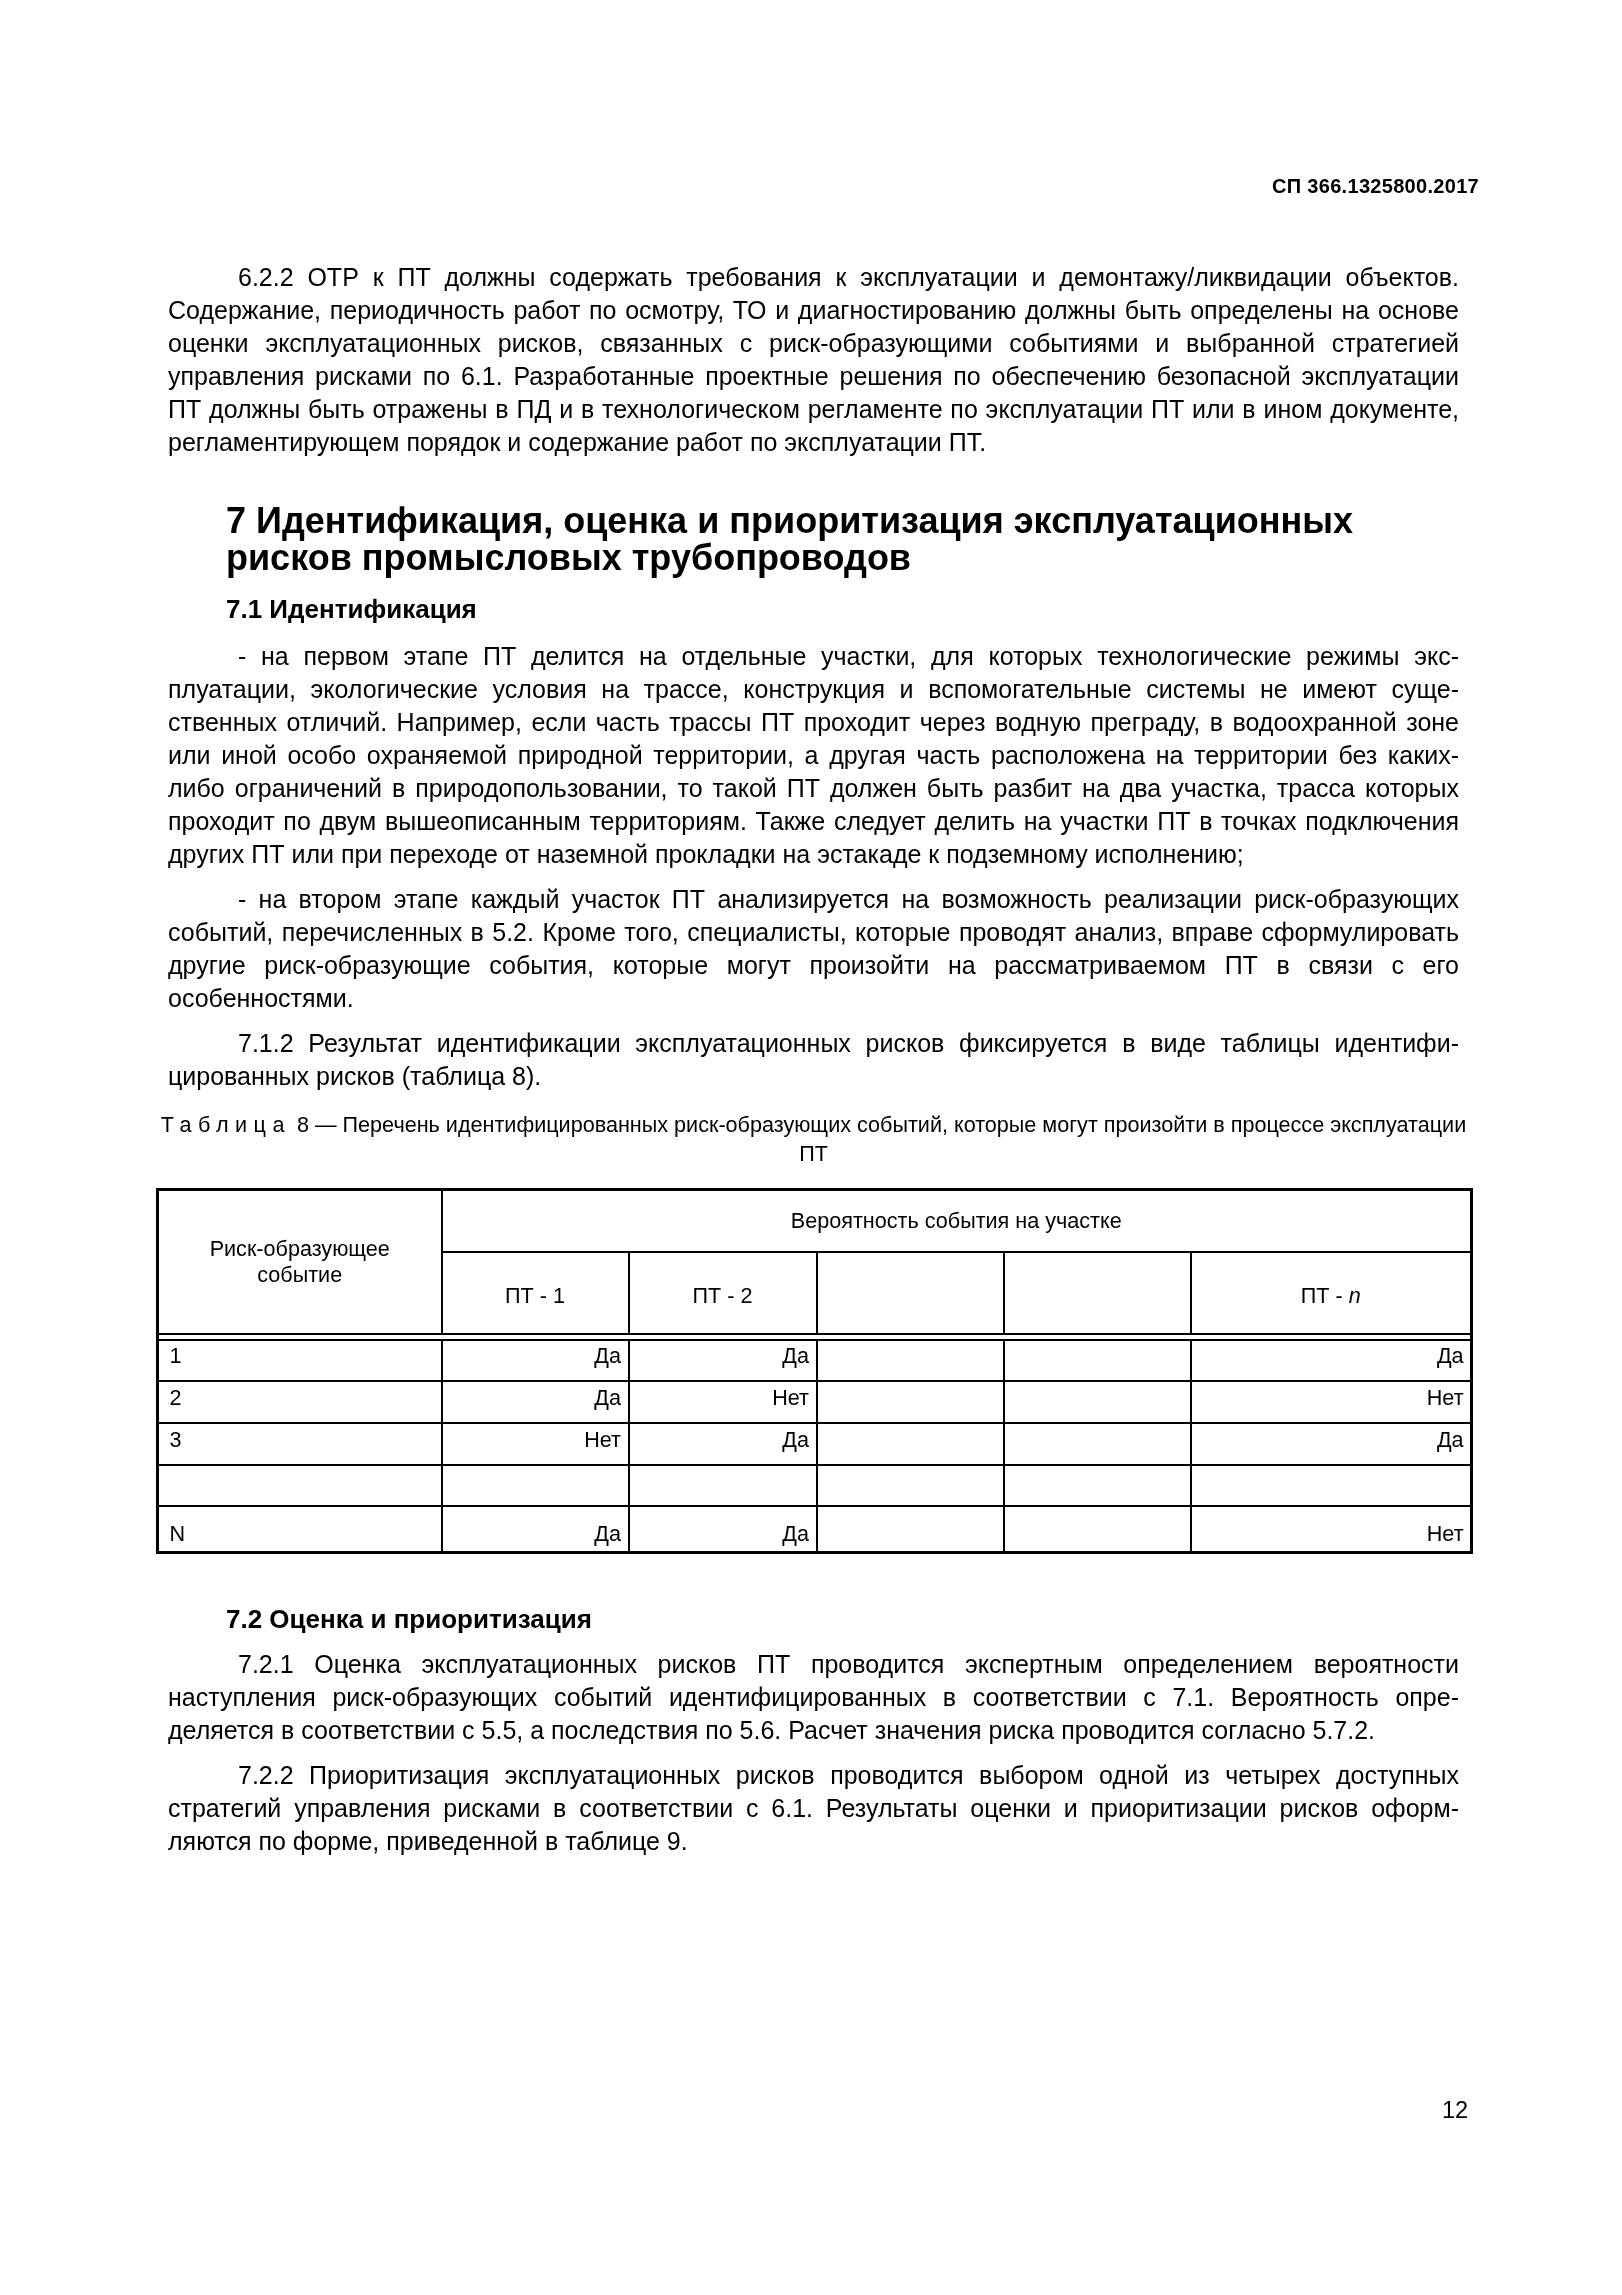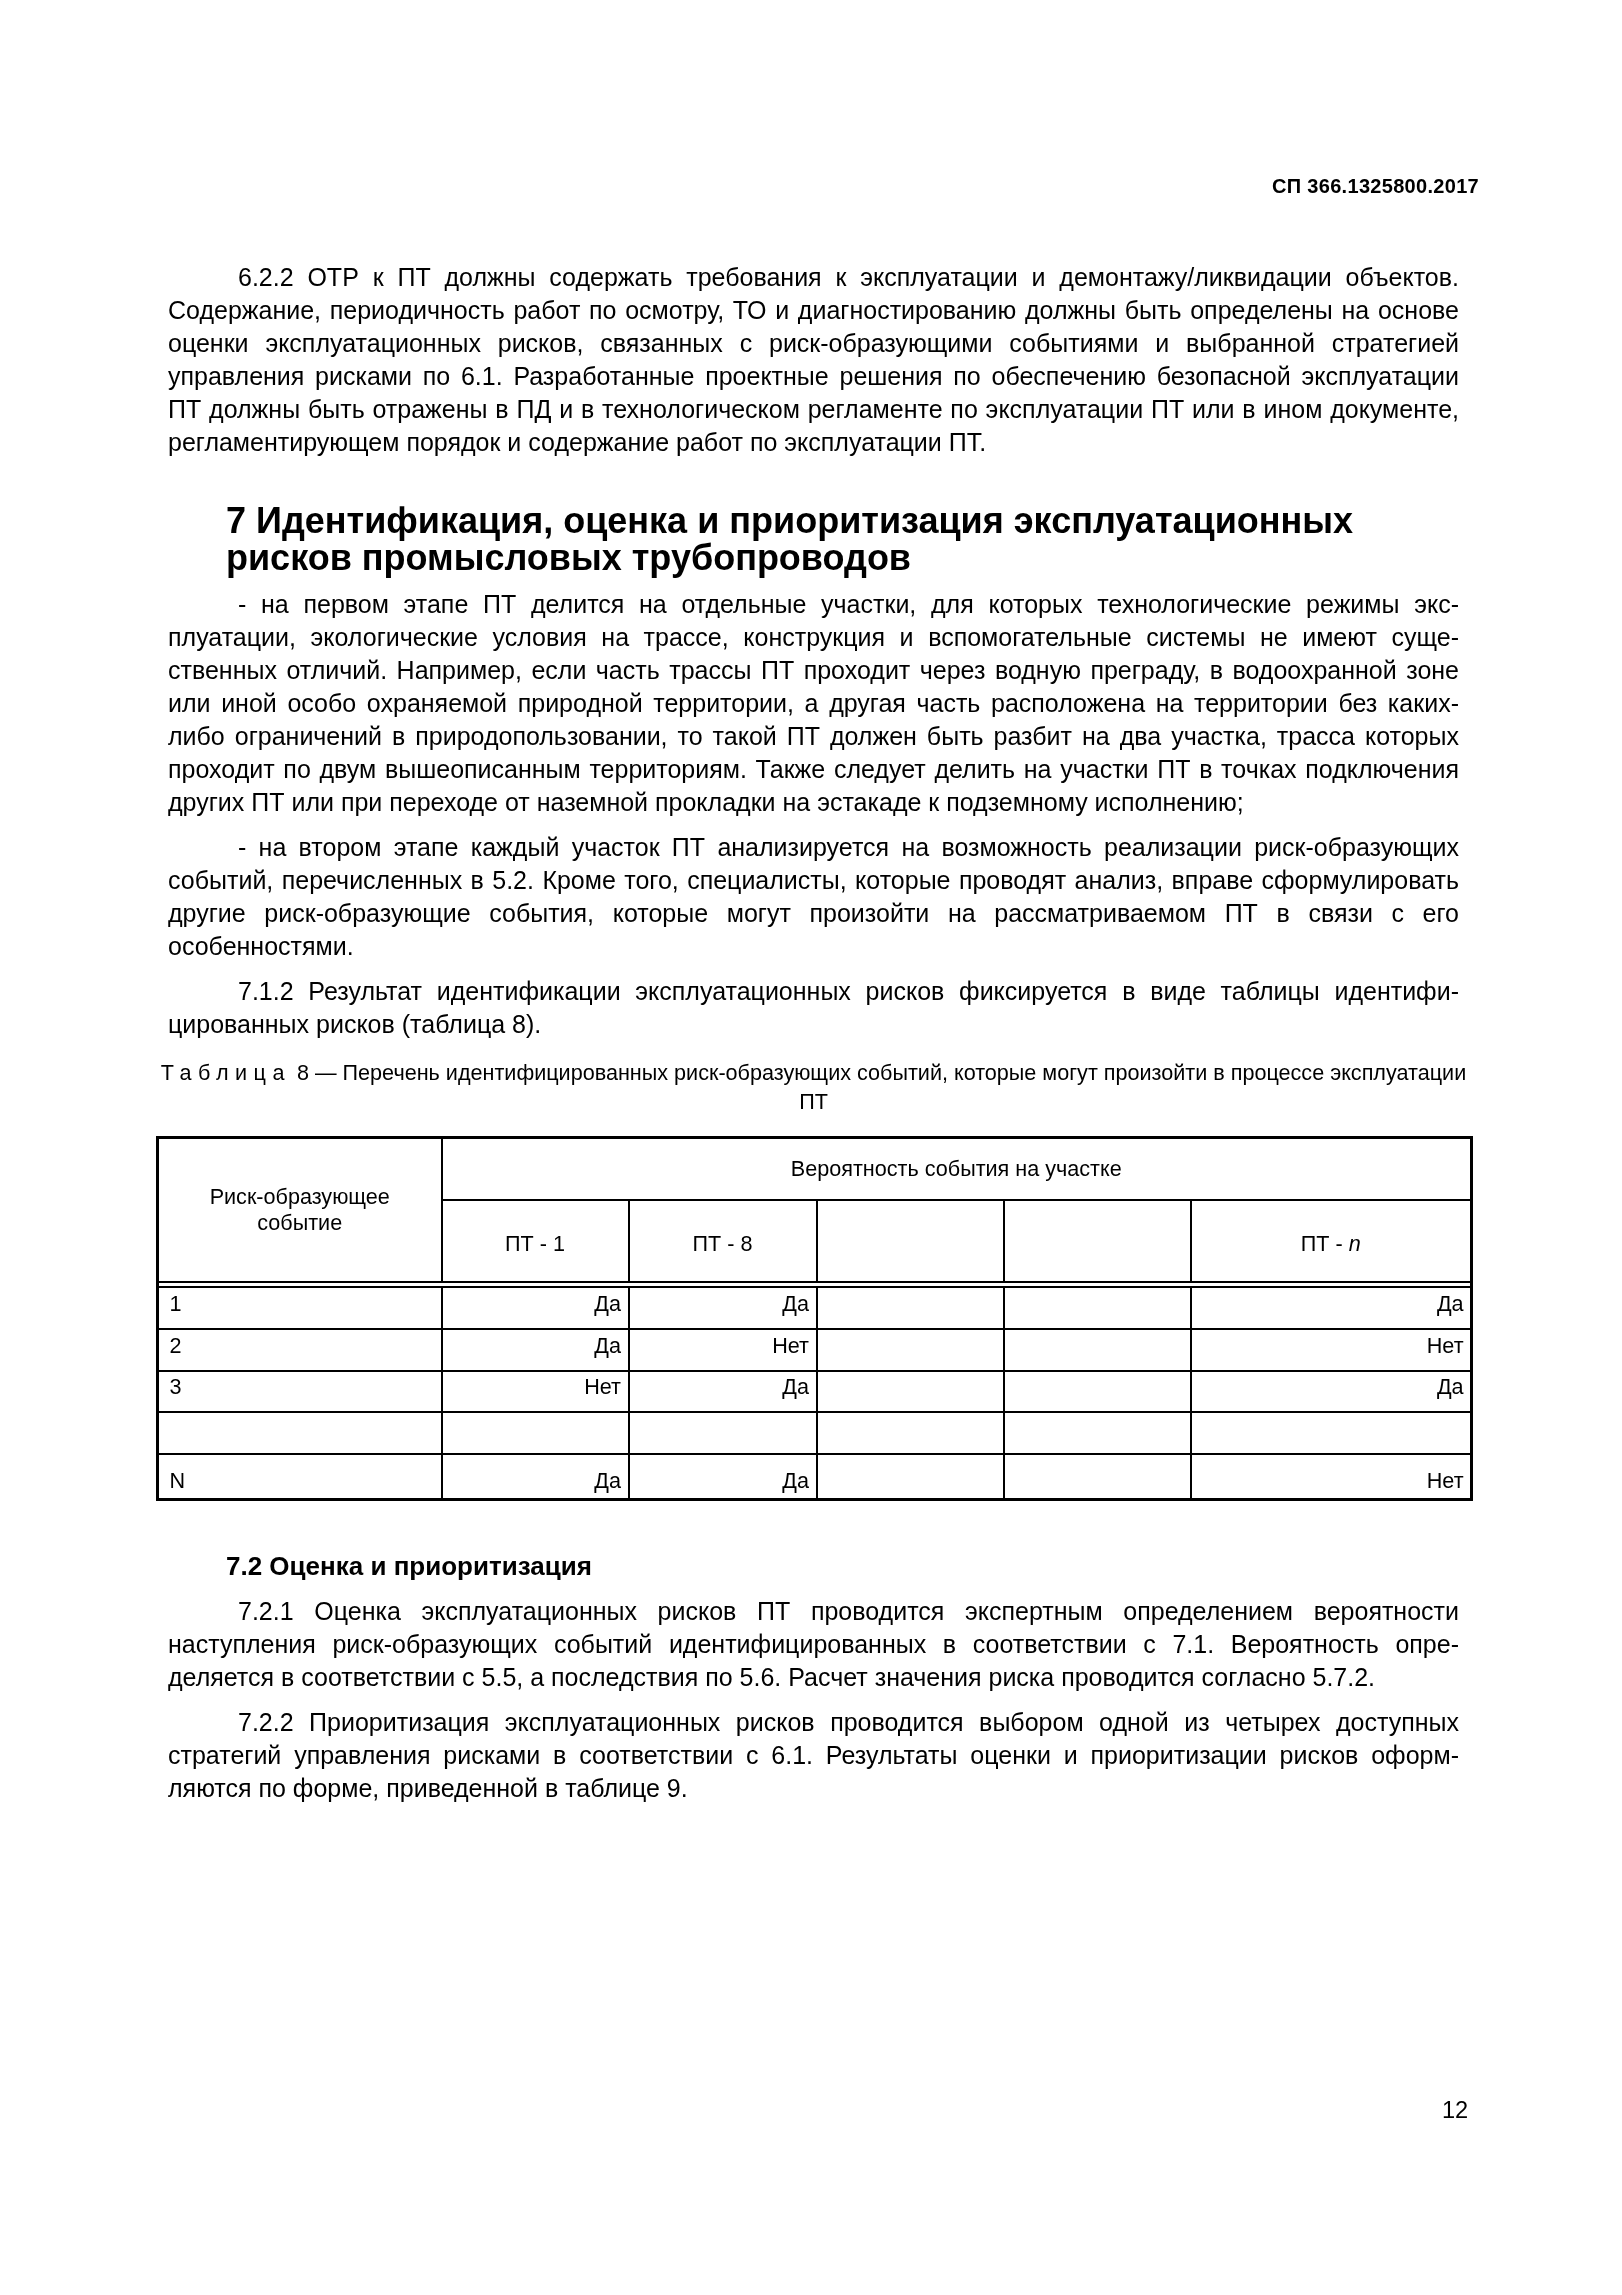--- a/index.html
+++ b/index.html
@@ -54,20 +54,21 @@
 </head>
 <body>
 
 <div class="doc-code">СП 366.1325800.2017</div>
 
 <div class="content">
   <p class="para">6.2.2 ОТР к ПТ должны содержать требования к эксплуатации и демонтажу/ликвидации объек­тов. Содержание, периодичность работ по осмотру, ТО и диагностированию должны быть определены на основе оценки эксплуатационных рисков, связанных с риск-образующими событиями и выбранной стратегией управления рисками по 6.1. Разработанные проектные решения по обеспечению безопас­ной эксплуатации ПТ должны быть отражены в ПД и в технологическом регламенте по эксплуатации ПТ или в ином документе, регламентирующем порядок и содержание работ по эксплуатации ПТ.</p>
 
   <h1 class="section">7 Идентификация, оценка и приоритизация эксплуатационных рисков промысловых трубопроводов</h1>
 
+  <h2 class="subsection">7.1 Идентификация</h2>
 
   <p class="para">- на первом этапе ПТ делится на отдельные участки, для которых технологические режимы экс­плуатации, экологические условия на трассе, конструкция и вспомогательные системы не имеют суще­ственных отличий. Например, если часть трассы ПТ проходит через водную преграду, в водоохранной зоне или иной особо охраняемой природной территории, а другая часть расположена на территории без каких-либо ограничений в природопользовании, то такой ПТ должен быть разбит на два участка, трасса которых проходит по двум вышеописанным территориям. Также следует делить на участки ПТ в точках подключения других ПТ или при переходе от наземной прокладки на эстакаде к подземному исполнению;</p>
   <p class="para">- на втором этапе каждый участок ПТ анализируется на возможность реализации риск-образующих событий, перечисленных в 5.2. Кроме того, специалисты, которые проводят анализ, вправе сформули­ровать другие риск-образующие события, которые могут произойти на рассматриваемом ПТ в связи с его особенностями.</p>
   <p class="para">7.1.2 Результат идентификации эксплуатационных рисков фиксируется в виде таблицы идентифи­цированных рисков (таблица 8).</p>
 
   <div class="caption">
     <span class="spaced">Таблица</span>
     <span>8</span>
     <span>— Перечень идентифицированных риск-образующих событий, которые могут произойти в процессе эксплуатации ПТ</span>
   </div>
@@ -81,21 +82,21 @@
         <col style="width:187px">
         <col style="width:281px">
     </colgroup>
     <thead>
       <tr>
         <th rowspan="2" class="event-head">Риск-образующее событие</th>
         <th colspan="5">Вероятность события на участке</th>
       </tr>
       <tr class="head2">
         <th>ПТ - 1</th>
-        <th>ПТ - 8</th>
+        <th>ПТ - 2</th>
         <th></th>
         <th></th>
         <th><span>ПТ - </span><span class="italic">n</span></th>
       </tr>
       <tr class="sep">
           <td colspan="6"></td>
         </tr>
     </thead>
     <tbody>
       <tr class="row">

